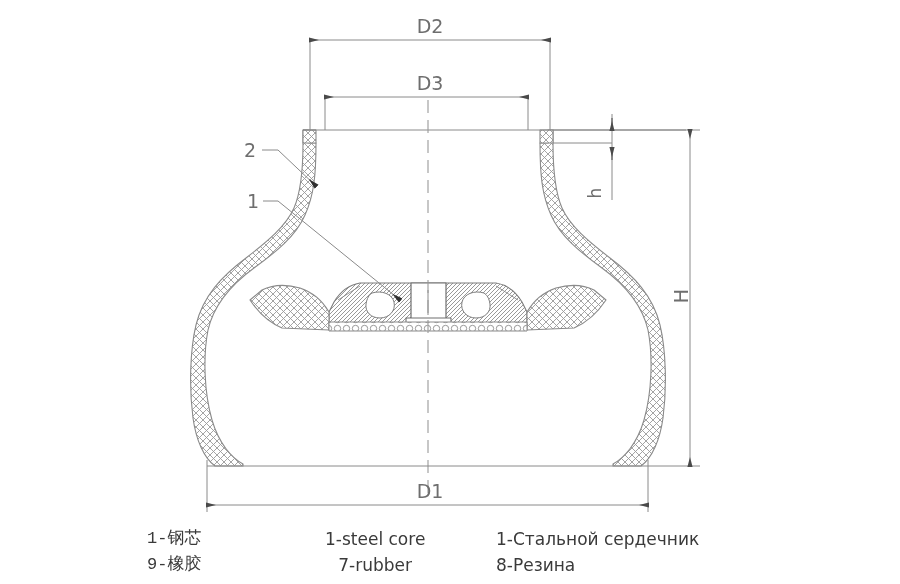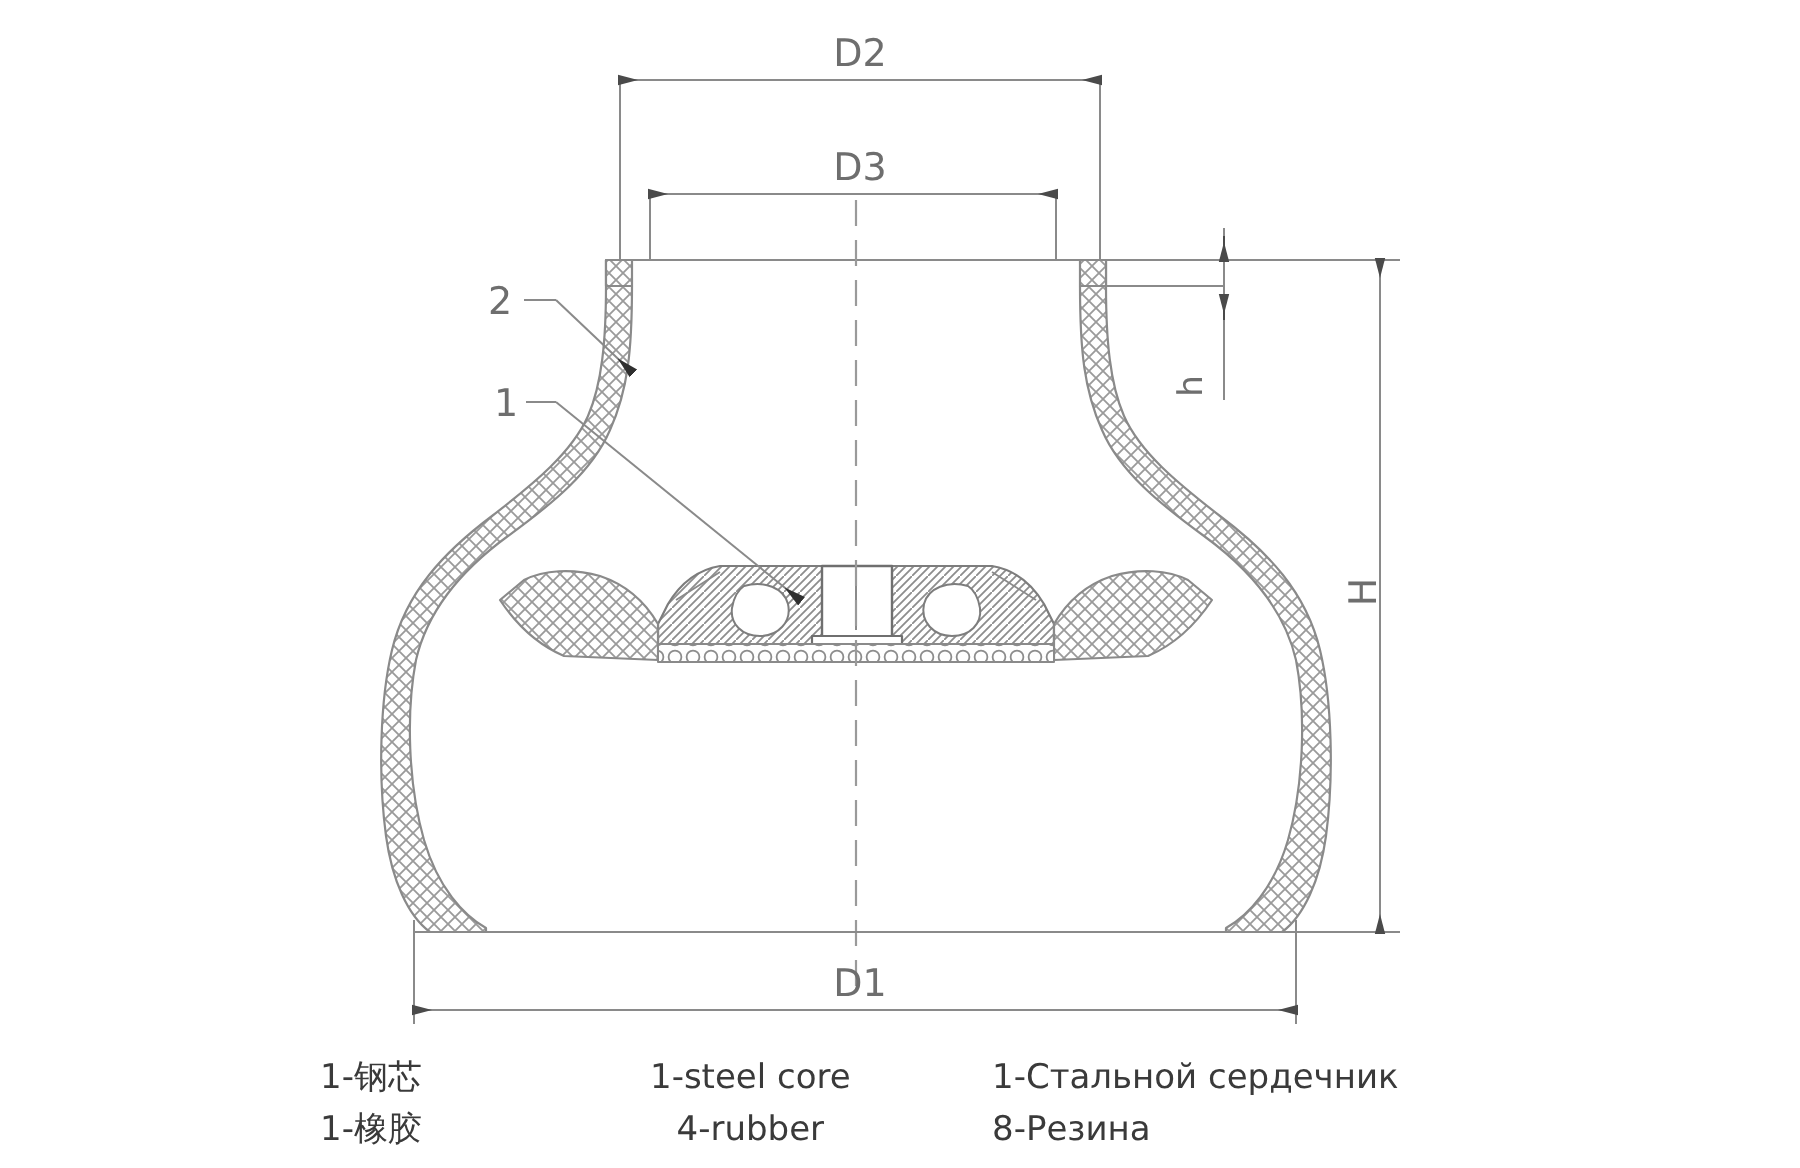--- a/index.html
+++ b/index.html
@@ -18,21 +18,21 @@
   }
   .legend-col{
     position:absolute;
     font-family:"DejaVu Sans", sans-serif;
     font-size:17px;
     color:#3a3a3a;
     line-height:26px;
     white-space:nowrap;
   }
   .legend-col .ln{display:block;}
-  #col-cn{left:160px;top:6px;}
+  #col-cn{left:147px;top:6px;font-family:Liberation Mono, monospace;}
   #col-en{left:325px;top:6px;text-align:center;}
   #col-ru{left:496px;top:6px;}
 </style>
 </head>
 <body>
 
 <div id="stage">
 <svg width="900" height="584" viewBox="0 0 900 584" xmlns="http://www.w3.org/2000/svg">
   <defs>
 
@@ -225,23 +225,23 @@
       <text x="253" y="208" text-anchor="middle" font-family="DejaVu Sans, sans-serif" font-size="19" fill="#6e6e6e">1</text>
     </g>
 
   </g>
 </svg>
 </div>
 
 <div class="legend">
   <div class="legend-col" id="col-cn">
     <span class="ln">1-钢芯</span>
-    <span class="ln">1-橡胶</span>
+    <span class="ln">9-橡胶</span>
   </div>
   <div class="legend-col" id="col-en">
     <span class="ln">1-steel core</span>
-    <span class="ln">4-rubber</span>
+    <span class="ln">7-rubber</span>
   </div>
   <div class="legend-col" id="col-ru">
     <span class="ln">1-Стальной сердечник</span>
     <span class="ln">8-Резина</span>
   </div>
 </div>
 
 </body></html>

